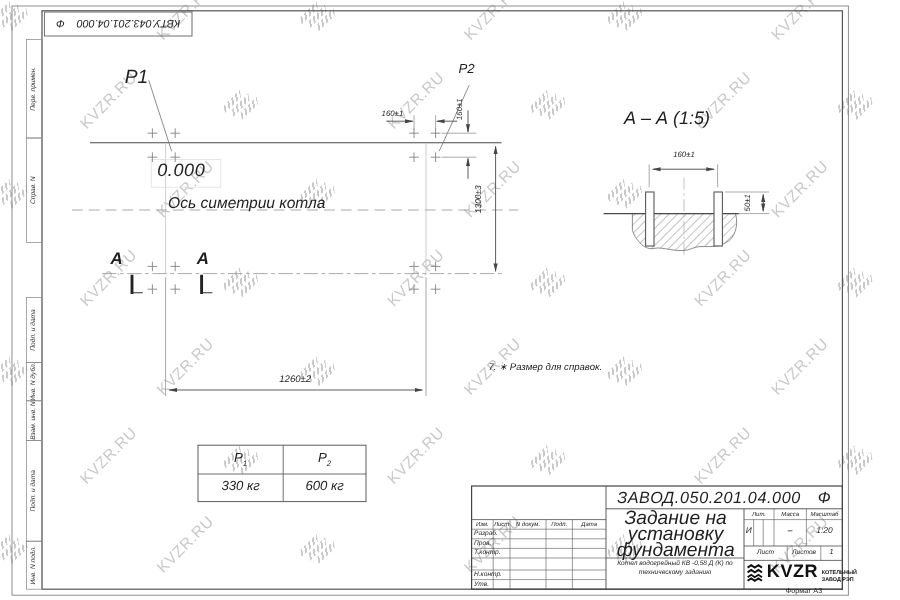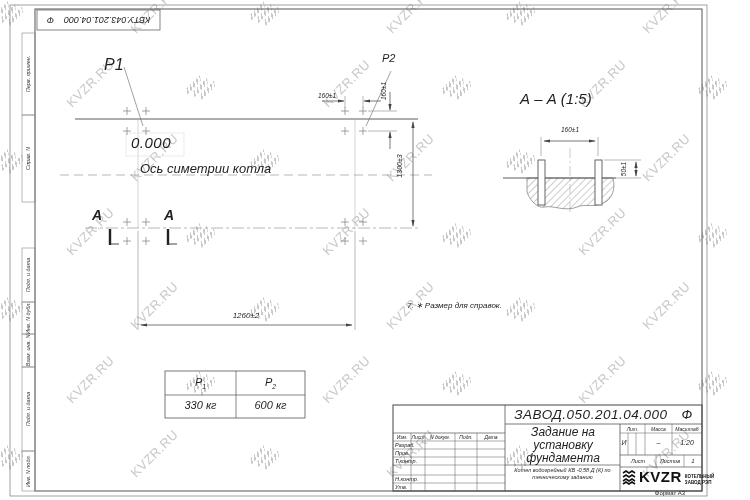--- a/index.html
+++ b/index.html
@@ -18,21 +18,21 @@
   .c{text-align:center}
   .vlab{position:absolute;z-index:2;transform:rotate(-90deg);transform-origin:0 0;
         font-size:5.5px;line-height:13px;height:13px;text-align:center;color:#333;
         font-style:italic;white-space:nowrap}
   .rot{transform:rotate(-90deg);transform-origin:0 0}
   #stamp-text{left:37px;top:10px;width:123px;height:20px;line-height:20px;font-size:9px;
         text-align:center;transform:rotate(180deg)}
   #doc-number{left:505px;top:407px;width:197px;font-size:13.5px;text-align:center;
         letter-spacing:.5px}
   #doc-number .sfx{margin-left:14px}
-  #doc-title{left:518px;top:426px;width:90px;height:39px;font-size:12px;line-height:13px;
+  #doc-title{left:518px;top:426px;width:90px;height:39px;font-size:16px;line-height:13px;
         text-align:center;white-space:normal;display:flex;align-items:center;justify-content:center}
   #product-desc{left:508px;top:467px;width:109px;font-size:5.5px;line-height:7px;
         text-align:center;white-space:normal}
   .tb-h{font-size:5px;line-height:8px;height:8px;text-align:center;color:#222}
   .tb-r{font-size:5.5px;line-height:8px;height:8px;color:#222}
   .tb-v{font-size:7px;line-height:10px;text-align:center}
   #notes{position:absolute;left:393px;top:301px;width:311px;z-index:2}
   #notes p{margin:0;font-size:8px;line-height:10.5px;font-style:italic;color:#222;
         text-indent:14px}
   #logo{position:absolute;left:622px;top:468px;z-index:2;display:flex;align-items:flex-end}

